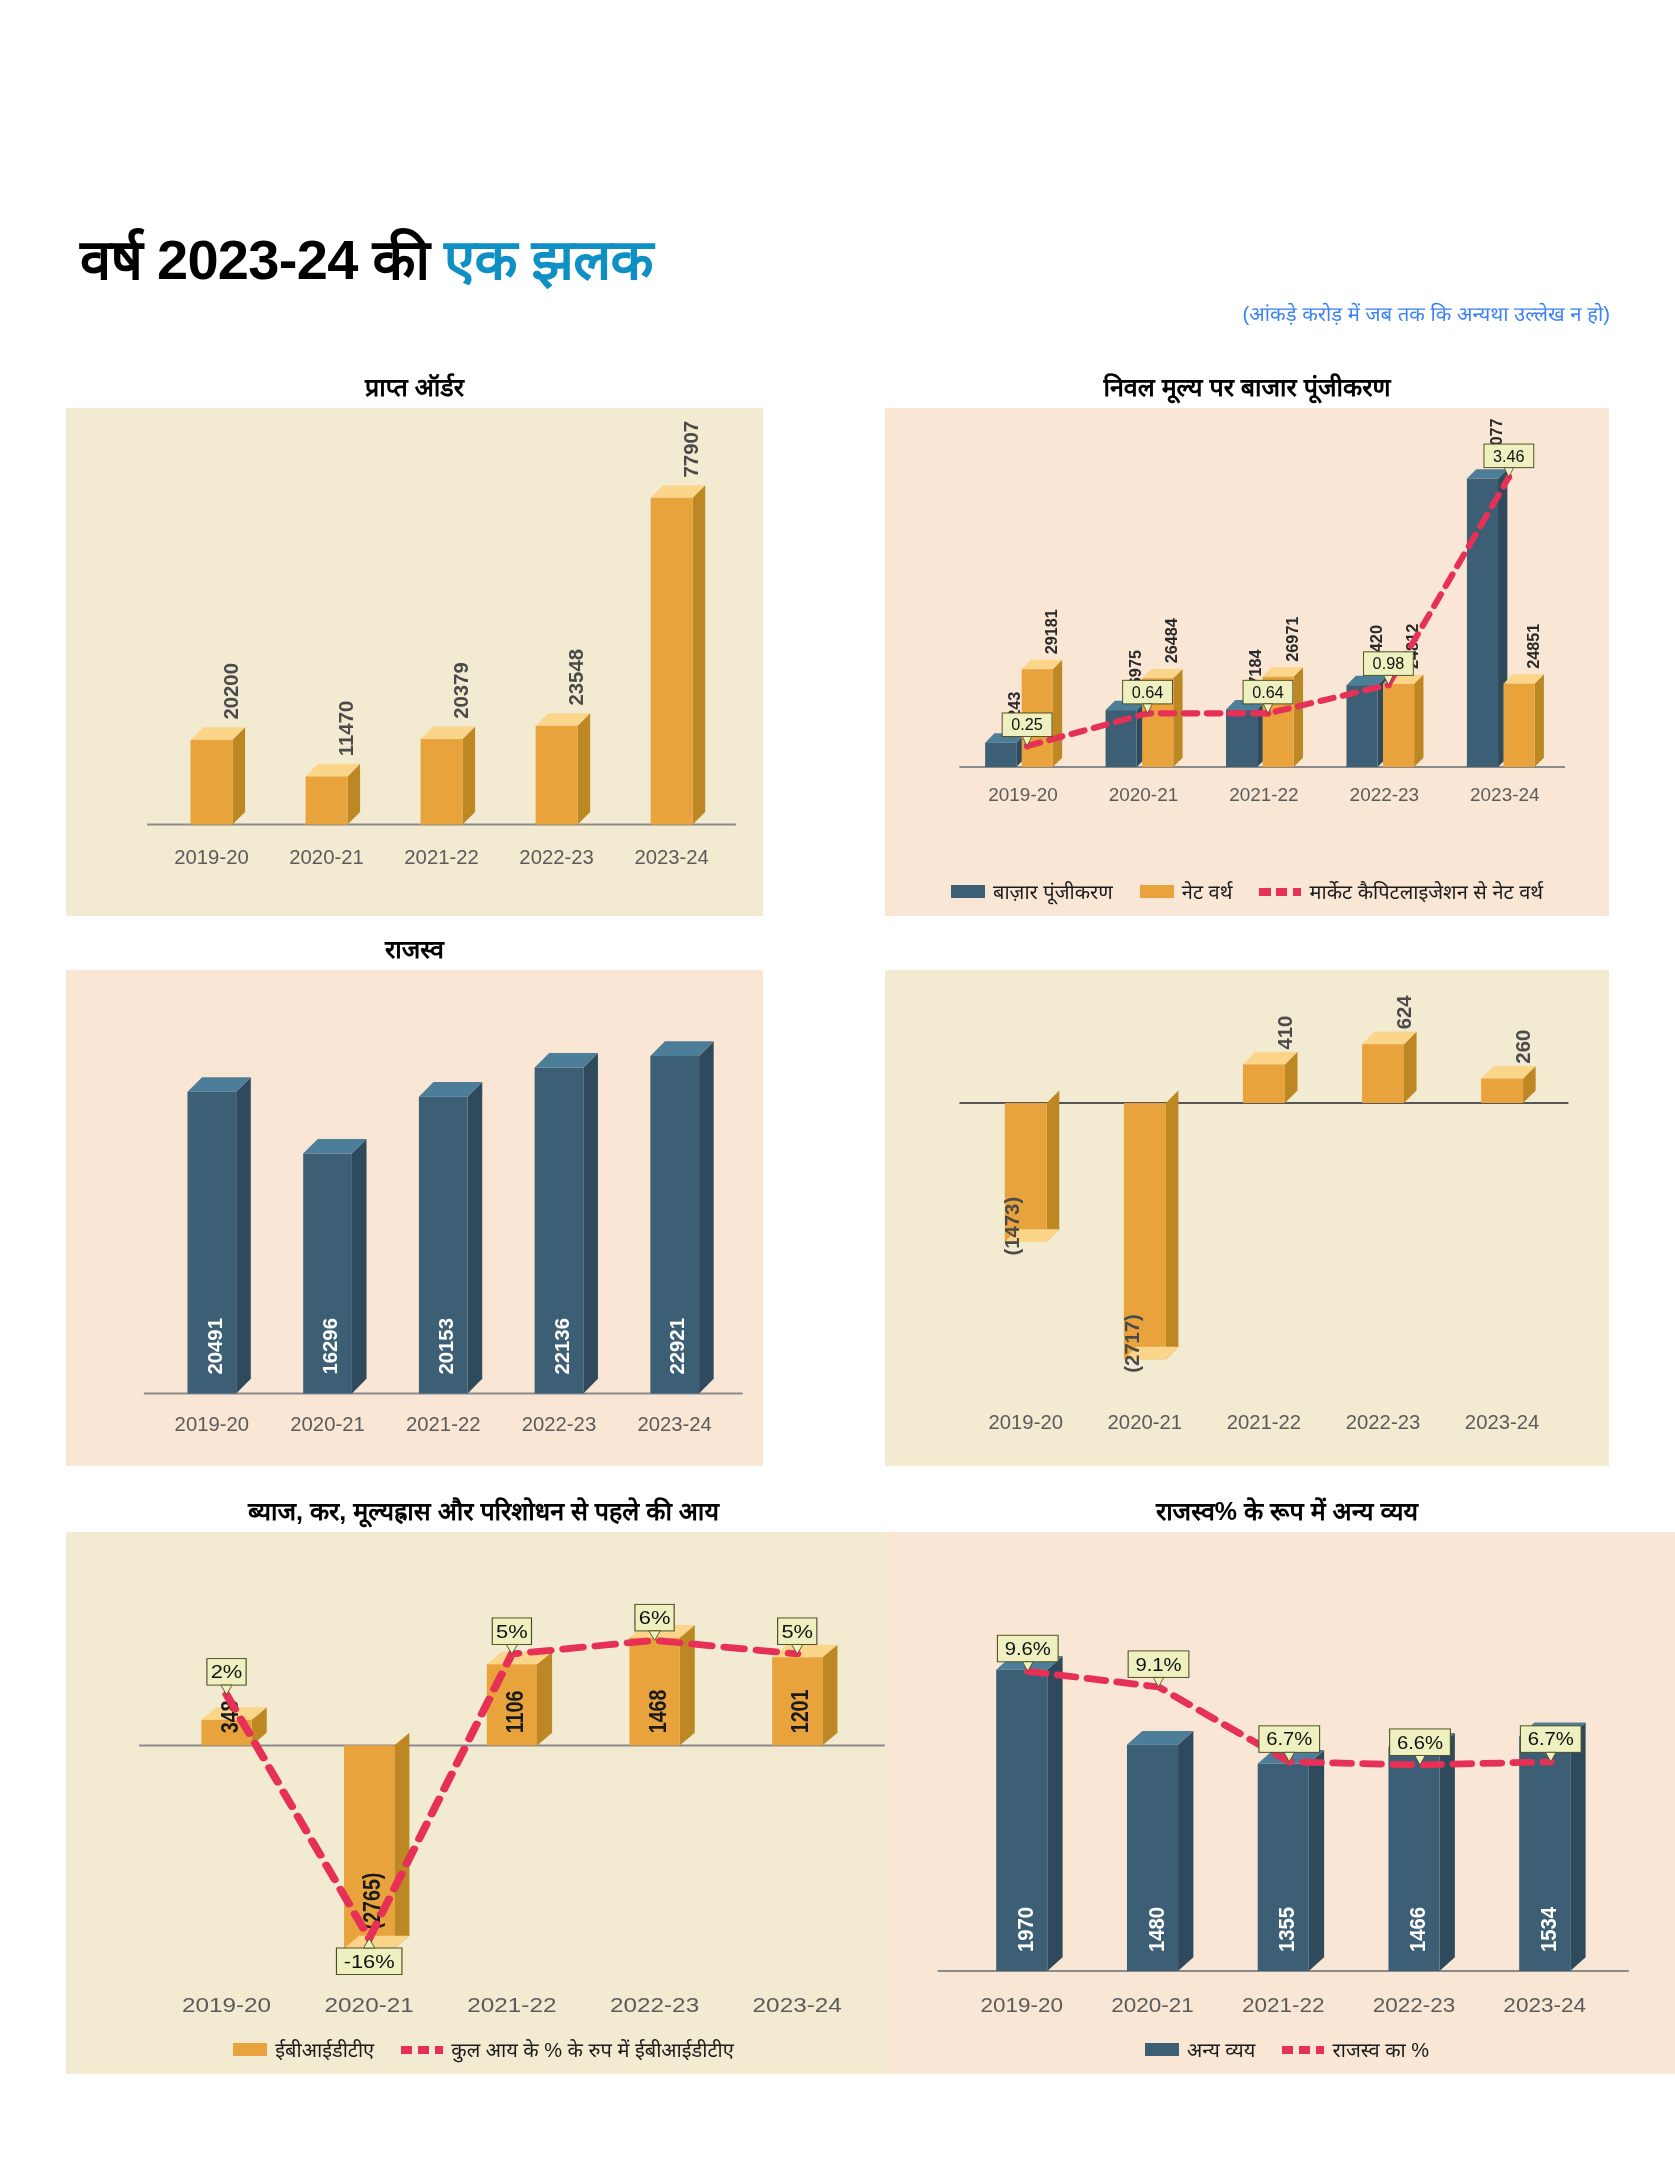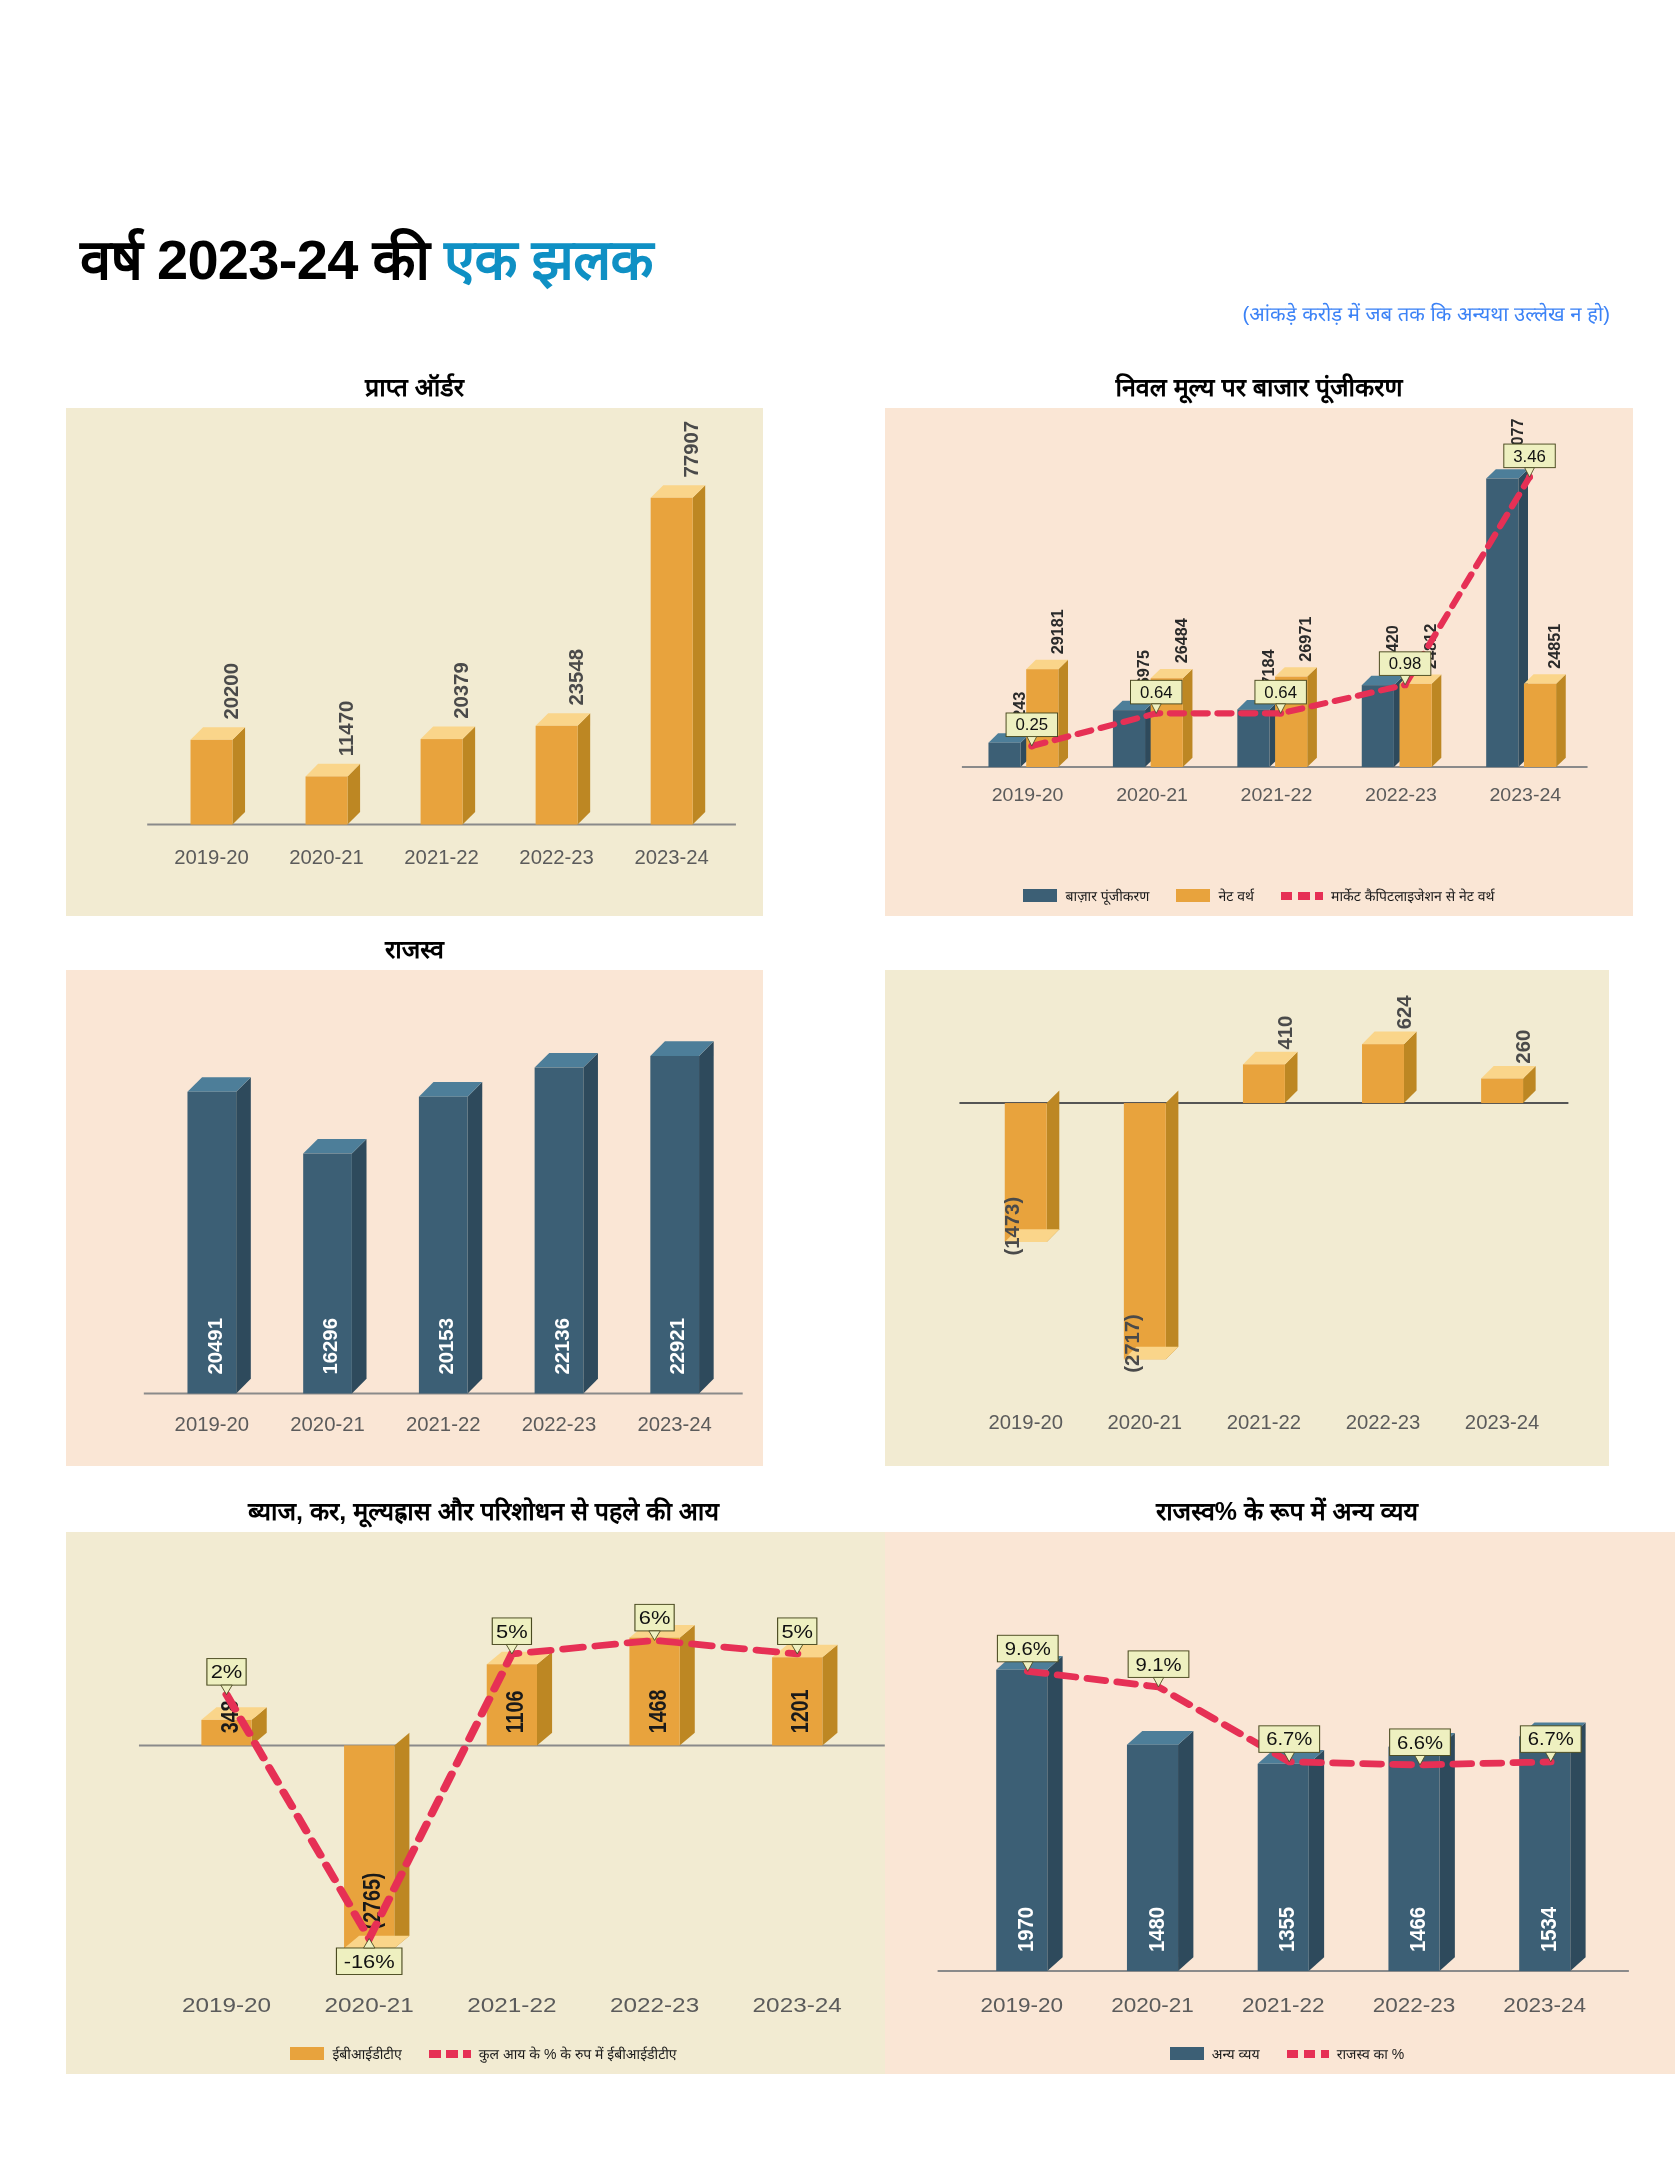--- a/index.html
+++ b/index.html
@@ -35,21 +35,21 @@
   .bg-cream{background:#f2ebd2;}
   .bg-peach{background:#fae6d5;}
 
   
   .plot svg{display:block;width:100%;height:100%;}
 
   
   .legend{
     position:absolute;left:0;right:0;bottom:10.8px;
     display:flex;justify-content:center;align-items:center;gap:27px;
-    font-size:14px;color:#1a1a1a;
+    font-size:20px;color:#1a1a1a;
   }
   .legend .item{display:flex;align-items:center;gap:8.1px;white-space:nowrap;}
   .sw{width:34px;height:13.5px;display:inline-block;}
   .sw.blue{background:#3c5f75;}
   .sw.orange{background:#e8a33d;}
   .sw.dash{
     width:42px;height:8.1px;background:
       repeating-linear-gradient(to right,#e63055 0 11.5px,transparent 11.5px 17px);
   }
 </style>
@@ -101,21 +101,21 @@
             <text x="215" y="673" fill="#5b5b5b" font-size="30" text-anchor="middle" font-family="&quot;Liberation Sans&quot;, sans-serif">2019-20</text>
             <text x="385" y="673" fill="#5b5b5b" font-size="30" text-anchor="middle" font-family="&quot;Liberation Sans&quot;, sans-serif">2020-21</text>
             <text x="555" y="673" fill="#5b5b5b" font-size="30" text-anchor="middle" font-family="&quot;Liberation Sans&quot;, sans-serif">2021-22</text>
             <text x="725" y="673" fill="#5b5b5b" font-size="30" text-anchor="middle" font-family="&quot;Liberation Sans&quot;, sans-serif">2022-23</text>
             <text x="895" y="673" fill="#5b5b5b" font-size="30" text-anchor="middle" font-family="&quot;Liberation Sans&quot;, sans-serif">2023-24</text>
           </g>
         </svg>
     </div>
   </div>
 
-  <div class="panel" style="left:885px;top:353px;width:724px;height:547px;padding-left:24px;">
+  <div class="panel" style="left:885px;top:353px;width:724px;height:547px;">
     <div class="panel-title">निवल मूल्य पर बाजार पूंजीकरण</div>
     <div class="plot bg-peach">
       <svg id="svg-c2" viewBox="0 0 1070 750" preserveAspectRatio="none">
           <g>
             <line x1="110" y1="530" x2="1005" y2="530" stroke="#8a8a8a" stroke-width="3"></line>
             <g>
               <polygon points="194,494.1662105263158 207.8,480.3662105263158 207.8,516.2 194,530" fill="#2e4a5c"></polygon>
               <polygon points="148,494.1662105263158 161.8,480.3662105263158 207.8,480.3662105263158 194,494.1662105263158" fill="#4d7e99"></polygon>
               <rect x="148" y="494.1662105263158" width="46" height="35.83378947368419" fill="#3c5f75"></rect>
             </g>

